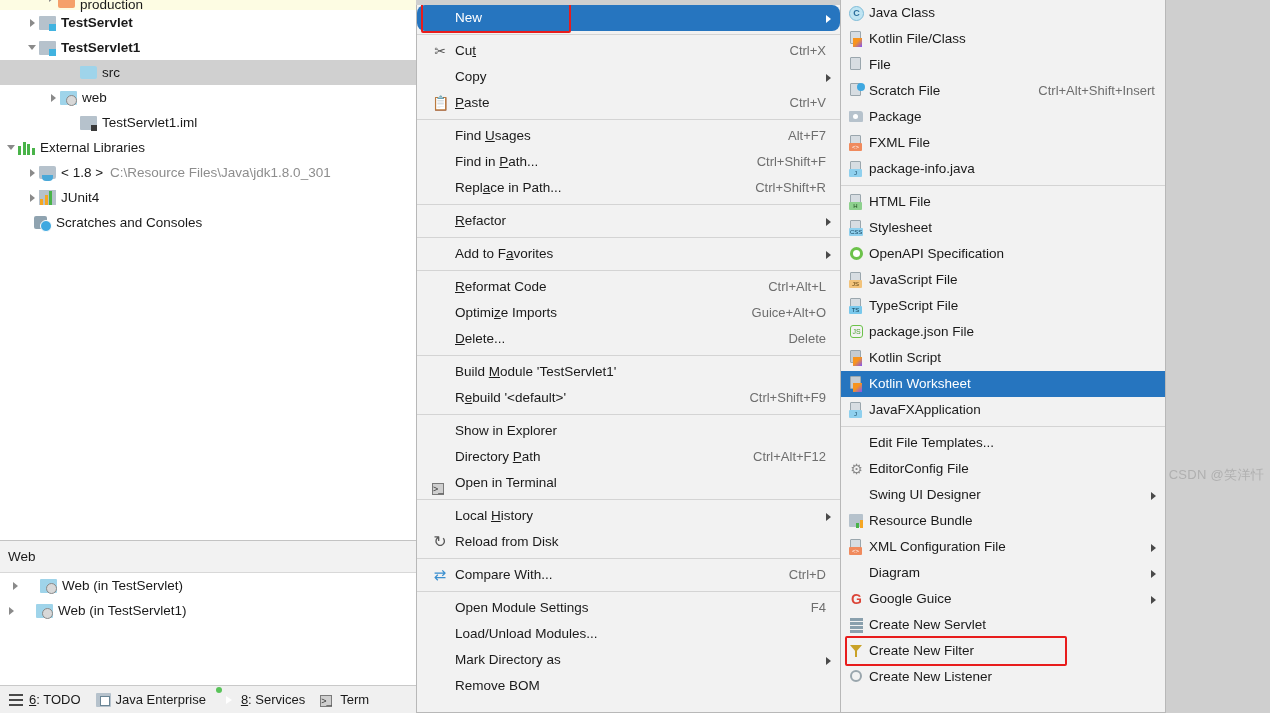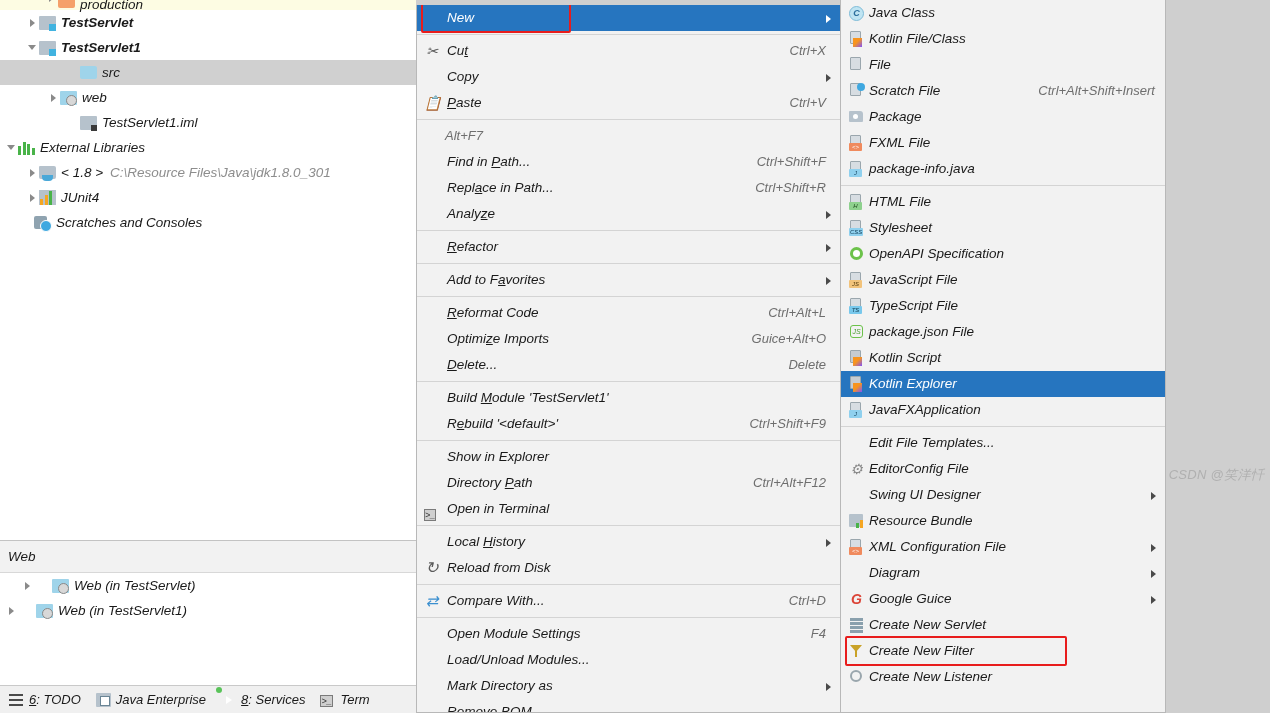--- a/index.html
+++ b/index.html
@@ -5,21 +5,21 @@
   * { box-sizing: border-box; }
   html, body {
     margin: 0; padding: 0;
     width: 1270px; height: 713px;
     overflow: hidden;
     background: #cfcfcf;
     font-family: "Liberation Sans", sans-serif;
     font-size: 13.5px;
     color: #1a1a1a;
   }
-  #root { position: relative; width: 1270px; height: 504px; font-style: italic; }
+  #root { position: relative; width: 1270px; height: 504px; }
 
   
   #project-panel {
     position: absolute; left: 0; top: 0; width: 416px; height: 540px;
     background: #ffffff; overflow: hidden;
   }
   .tree-row {
     position: relative; height: 25px; line-height: 25px;
     white-space: nowrap; display: flex; align-items: center;
   }
@@ -106,21 +106,21 @@
   .mn { text-decoration: underline; }
 
   
   #ctx-menu {
     position: absolute; left: 416px; top: 5px; width: 425px; height: 708px;
     background: #f2f2f2; border: 1px solid #b8b8b8; border-top: none;
     overflow: hidden; font-size: 13.5px;
   }
   .mi {
     position: relative; height: 26px; line-height: 26px;
-    display: flex; align-items: flex-start; padding-left: 2px; white-space: nowrap;
+    display: flex; align-items: flex-start; padding-left: 10px; white-space: nowrap; border-radius: 8px;
   }
   .mi .mi-ico { width: 26px; min-width: 26px; height: 26px; display: flex; align-items: center; justify-content: center; }
   .mi .mi-label { flex: 1; padding-left: 2px; }
   .mi .mi-short { color: #6e6e6e; padding-right: 14px; font-size: 13px; }
   .mi .mi-arrow {
     position: absolute; right: 9px; top: 10px; width: 0; height: 0;
     border-left: 5px solid #4a4a4a; border-top: 4px solid transparent; border-bottom: 4px solid transparent;
   }
   .mi.hl { background: #2675bf; color: #ffffff; }
   .mi.hl .mi-arrow { border-left-color: #ffffff; }
@@ -282,21 +282,21 @@
         <span class="ico">
           <span class="ic-scratch" style="display: block;"></span>
         </span>
         <span class="lbl">Scratches and Consoles</span>
       </div>
     </div>
 
   <div id="web-panel">
     <div id="web-header">Web</div>
     <div id="web-list">
-        <div class="tree-row" style="padding-left: 20px;">
+        <div class="tree-row" style="padding-left: 8px;">
           <span class="arrow">
             <i></i>
           </span>
           <span style="display: inline-block; width: 18px; min-width: 18px;"></span>
           <span class="ico">
             <span class="ic-web" style="display: block;"></span>
           </span>
           <span class="lbl">Web (in TestServlet)</span>
         </div>
         <div class="tree-row" style="padding-left: 4px;">
@@ -361,37 +361,33 @@
       <div class="mi">
         <span class="mi-ico">
           <span class="gi gi-paste">📋</span>
         </span>
         <span class="mi-label"><span class="mn">P</span>aste</span>
         <span class="mi-short">Ctrl+V</span>
       </div>
       <div class="msep"></div>
       <div class="mi">
         <span class="mi-ico"></span>
+        <span class="mi-label">Find <span class="mn">U</span>sages</span>
         <span class="mi-short">Alt+F7</span>
       </div>
       <div class="mi">
         <span class="mi-ico"></span>
         <span class="mi-label">Find in <span class="mn">P</span>ath...</span>
         <span class="mi-short">Ctrl+Shift+F</span>
       </div>
       <div class="mi">
         <span class="mi-ico"></span>
         <span class="mi-label">Repl<span class="mn">a</span>ce in Path...</span>
         <span class="mi-short">Ctrl+Shift+R</span>
       </div>
-      <div class="mi">
-        <span class="mi-ico"></span>
-        <span class="mi-label">Analy<span class="mn">z</span>e</span>
-        <span class="mi-arrow"></span>
-      </div>
       <div class="msep"></div>
       <div class="mi">
         <span class="mi-ico"></span>
         <span class="mi-label"><span class="mn">R</span>efactor</span>
         <span class="mi-arrow"></span>
       </div>
       <div class="msep"></div>
       <div class="mi">
         <span class="mi-ico"></span>
         <span class="mi-label">Add to F<span class="mn">a</span>vorites</span>
@@ -605,21 +601,21 @@
         </span>
         <span class="si-label">Kotlin Script</span>
       </div>
       <div class="si hl">
         <span class="si-ico">
           <span class="fi">
             <span class="pg" style="background: rgb(198, 204, 209);"></span>
             <span style="position: absolute; left: 4px; bottom: 0px; width: 9px; height: 9px; background: linear-gradient(135deg, rgb(247, 148, 30) 0%, rgb(247, 148, 30) 45%, rgb(127, 82, 255) 100%);"></span>
           </span>
         </span>
-        <span class="si-label">Kotlin Explorer</span>
+        <span class="si-label">Kotlin Worksheet</span>
       </div>
       <div class="si">
         <span class="si-ico">
           <span class="fi">
             <span class="pg"></span>
             <span class="tag" style="background: rgb(143, 208, 238); color: rgb(26, 74, 102);">J</span>
           </span>
         </span>
         <span class="si-label">JavaFXApplication</span>
       </div>

